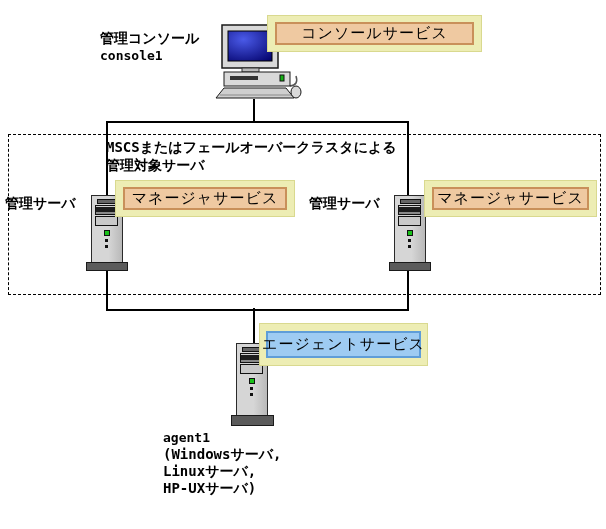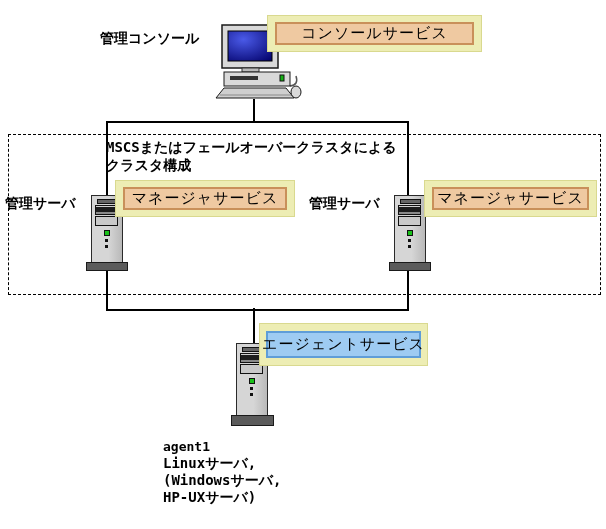--- a/index.html
+++ b/index.html
@@ -48,38 +48,38 @@
   .tower .d1{top:43px;}
   .tower .d2{top:49px;}
   .tower-base{position:absolute;height:7px;width:40px;background:#5b5b5b;border:1px solid #1a1a1a;z-index:4;box-sizing:content-box;}
 
   
   .lbl{position:absolute;z-index:6;text-align:left;white-space:nowrap;font-weight:bold;}
   .jp{font-size:14px;line-height:18px;}
   .host{font-size:13px;line-height:17px;}
   .caption{font-size:14px;line-height:18px;}
   .agent-lines div{font-size:14px;line-height:17px;}
-  .agent-lines .host{font-size:13px;margin-top:9px;}
+  .agent-lines .host{font-size:13px;}
 
   .desktop-icon{position:absolute;left:212px;top:22px;z-index:4;}
 </style>
 </head>
 <body>
 
 <div class="canvas">
 
   <div class="vline" style="left:253px;top:99px;height:24px;"></div>
   <div class="bracket"></div>
   <div class="vline" style="left:253px;top:308px;height:38px;"></div>
 
   <div class="dashed-box"></div>
 
   <div class="lbl caption" style="left:106px;top:138px;width:338px;">
     <div>MSCSまたはフェールオーバークラスタによる</div>
-    <div>クラスタ構成</div>
+    <div>管理対象サーバ</div>
   </div>
 
   <svg class="desktop-icon" width="92" height="80" viewBox="0 0 92 80">
     <defs>
       <radialGradient id="scr" cx="35%" cy="28%" r="90%">
         <stop offset="0%" stop-color="#4a5ae8"></stop>
         <stop offset="100%" stop-color="#050570"></stop>
       </radialGradient>
     </defs>
     <path d="M78,64 q9,-1 6,-10" fill="none" stroke="#555" stroke-width="1.5"></path>
@@ -89,20 +89,21 @@
     <rect x="12" y="50" width="66" height="14" fill="#d9d9d9" stroke="#1a1a1a"></rect>
     <rect x="18" y="54" width="28" height="4" fill="#333"></rect>
     <rect x="68" y="53" width="4" height="6" fill="#15b015" stroke="#111"></rect>
     <polygon points="12,66 74,66 82,76 4,76" fill="#cfcfcf" stroke="#1a1a1a"></polygon>
     <line x1="8" y1="73" x2="79" y2="73" stroke="#8a8a8a"></line>
     <ellipse cx="84" cy="70" rx="5" ry="6" fill="#d9d9d9" stroke="#1a1a1a"></ellipse>
   </svg>
 
   <div class="lbl" style="left:100px;top:29px;width:115px;">
     <div class="jp">管理コンソール</div>
+    <div class="host">console1</div>
   </div>
 
   <div class="svc-outer" style="left:267px;top:3px;width:215px;height:37px;margin-top:12px;">
     <div class="svc-inner svc-tan">コンソールサービス</div>
   </div>
 
   <div class="tower" style="left:91px;top:195px;">
     <div class="vent"></div>
     <div class="bay bay1"></div>
     <div class="bay bay2"></div>
@@ -147,18 +148,18 @@
     <div class="dot d2"></div>
   </div>
   <div class="tower-base" style="left:231px;top:415px;width:41px;height:9px;"></div>
 
   <div class="svc-outer" style="left:259px;top:323px;width:169px;height:43px;">
     <div class="svc-inner svc-blue">エージェントサービス</div>
   </div>
 
   <div class="lbl agent-lines" style="left:163px;top:429px;width:184px;">
     <div class="host">agent1</div>
+    <div>(Windowsサーバ,</div>
     <div>Linuxサーバ,</div>
-    <div>(Windowsサーバ,</div>
     <div>HP-UXサーバ)</div>
   </div>
 
 </div>
 
 </body></html>

